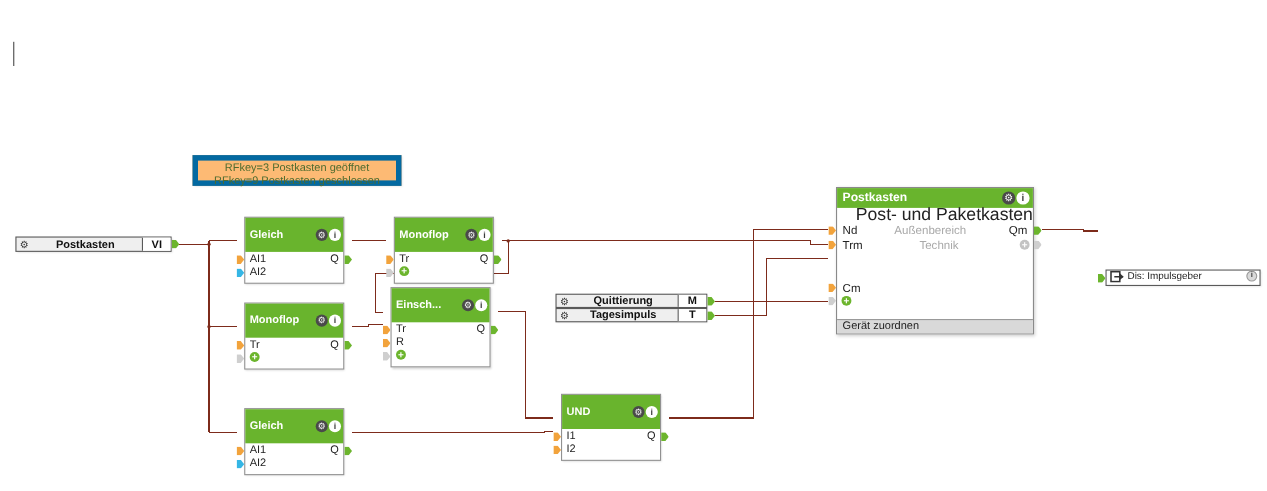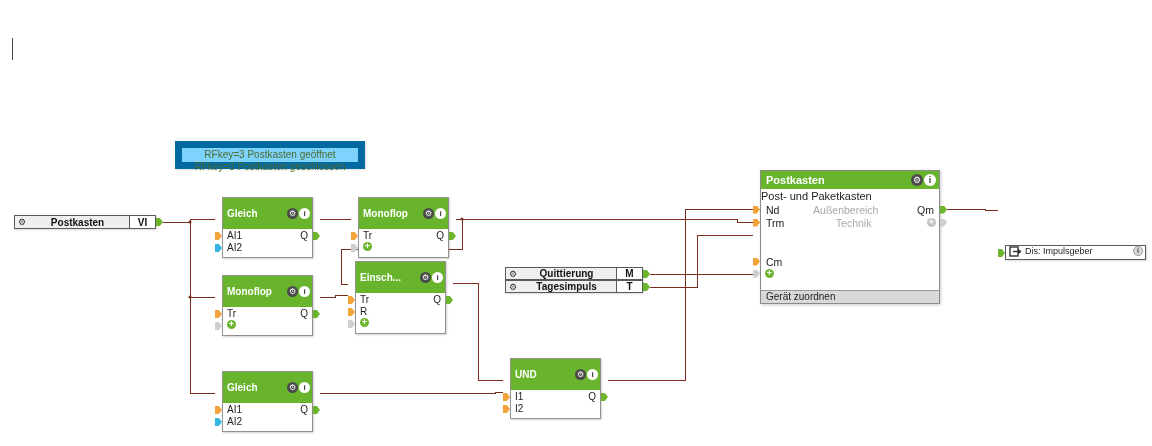--- a/index.html
+++ b/index.html
@@ -5,21 +5,21 @@
   * { box-sizing: border-box; margin: 0; padding: 0; }
   html,body { background:#fff; }
   body { font-family: "Liberation Sans", sans-serif; }
   #canvas { position:relative; width:1152px; height:446px; background:#ffffff; overflow:hidden; }
 
   #wires { position:absolute; left:0; top:0; z-index:1; }
   #wires polyline { fill:none; stroke:#7d2b1b; stroke-width:1; shape-rendering:crispEdges; }
 
   .margin-marker { position:absolute; left:12px; top:38px; width:1px; height:22px; background:#4a4a4a; z-index:2; }
 
-  .note { position:absolute; z-index:2; background:#7dd3fc; border:7px solid #0369a1;
+  .note { position:absolute; z-index:2; background:#fdba74; border:5px solid #0369a1;
           font-size:10px; color:#4d6b2f; text-align:center; padding:1px 4px; line-height:12px;
           box-shadow:1px 1px 2px rgba(0,0,0,.12); }
 
   
   .fblock { position:absolute; z-index:2; background:#fff; border:1px solid #919191;
             box-shadow:1px 1px 2px rgba(0,0,0,.18); }
   .fb-head { height:31px; background:#69b42d; display:flex; align-items:center; padding:0 2px 0 4px; }
   .fb-title { color:#fff; font-size:10px; font-weight:bold; flex:1; white-space:nowrap; overflow:hidden; }
   .hic { width:11px; height:11px; border-radius:50%; text-align:center; font-size:8px; line-height:11px;
          flex:0 0 auto; margin-left:1px; cursor:pointer; }
@@ -60,21 +60,21 @@
                      color:#444; font-size:7px; line-height:8px; text-align:center; font-weight:bold;
                      margin-right:2px; flex:0 0 auto; cursor:pointer; }
   .dicon { margin-left:3px; flex:0 0 auto; }
 
   
   .device { position:absolute; z-index:2; background:#fff; border:1px solid #8a8a8a;
             box-shadow:1px 1px 3px rgba(0,0,0,.2); }
   .dev-head { height:18px; background:#69b42d; display:flex; align-items:center; padding:0 3px 0 5px; }
   .dev-title { color:#fff; font-weight:bold; font-size:11px; flex:1; }
   .dev-head .hic { width:12px; height:12px; line-height:12px; font-size:9px; }
-  .dev-sub { height:14px; line-height:14px; text-align:left; font-size:11px; color:#222; }
+  .dev-sub { height:14px; line-height:14px; text-align:right; font-size:16px; color:#222; }
   .dev-row { position:relative; height:13px; display:flex; align-items:center; font-size:10.5px; color:#222; }
   .dev-row .pin { top:2.5px; }
   .dev-row .plbl { padding-left:5px;text-align:right; }
   .dev-row .plbl.r { margin-left:auto; padding-right:5px; }
   .dev-row .cmid { flex:1; text-align:center; color:#a9a9a9; font-size:10.5px; }
   .dev-row .plus { margin-right:3px; }
   .dev-spacer { height:26px; }
   .dev-plusrow { height:11px; }
   .dev-plusrow .pin { top:1.5px; }
   .dev-foot { position:absolute; left:0; right:0; bottom:0; height:13px; background:#d9d9d9;
@@ -104,21 +104,21 @@
     <polyline points="947,209 985,209 985,210 998,210"></polyline>
     <circle cx="190" cy="222" r="1.5" fill="#7d2b1b"></circle>
     <circle cx="190" cy="297" r="1.5" fill="#7d2b1b"></circle>
     <circle cx="462" cy="219" r="1.5" fill="#7d2b1b"></circle>
   </svg>
 
   <div class="margin-marker"></div>
 
   <div class="note" style="left:175px;top:141px;width:190px;height:28px">
     <div>RFkey=3 Postkasten geöffnet</div>
-    <div>RFkey=3 Postkasten geschlossen</div>
+    <div>RFkey=9 Postkasten geschlossen</div>
   </div>
 
   <div class="ioref" style="left:14px;top:215px;width:142px;height:14px">
     <span class="gico">⚙</span>
     <span class="reflabel">Postkasten</span>
     <span class="tag">VI</span>
     <span class="pin out green"></span>
   </div>
 
   <div class="fblock" style="left:222px;top:197px;width:91px">

